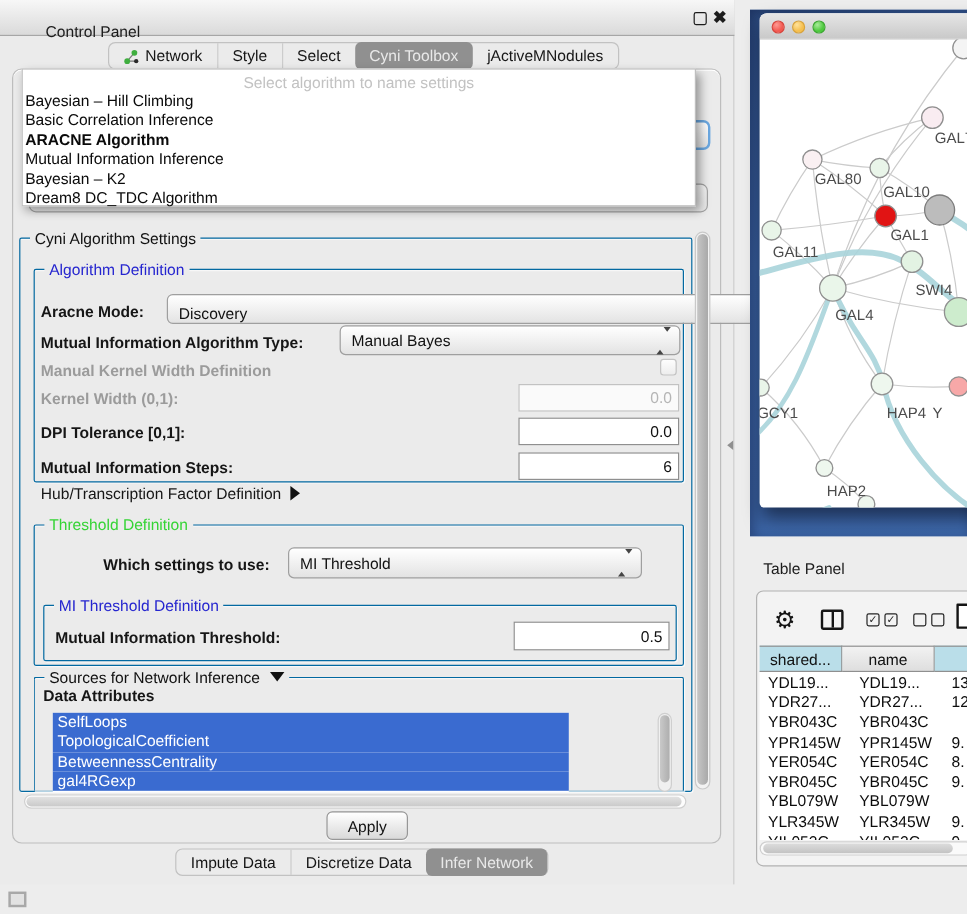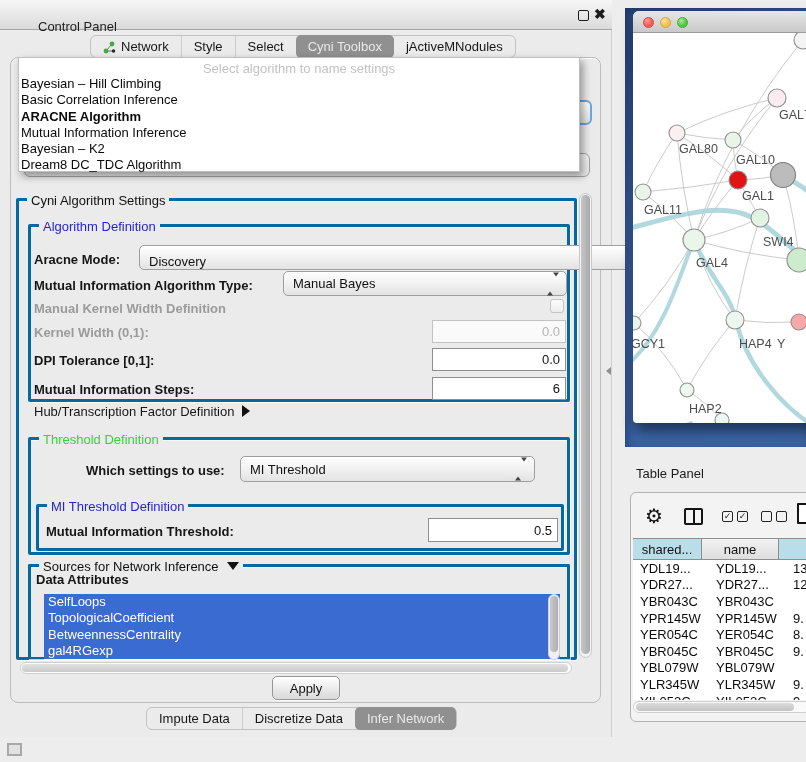--- a/index.html
+++ b/index.html
@@ -38,21 +38,21 @@
     border-radius:6px; background:linear-gradient(#f4f4f4,#e6e6e6); }
 
   
   #algo-dropdown { left:18px; top:57px; width:562px; height:115px; background:#fff;
     border:1px solid #bfbfbf; box-shadow:3px 4px 8px rgba(0,0,0,.38); z-index:30; }
   #algo-placeholder { text-align:center; font-size:13px; color:#c2c2c2; padding-top:3px; height:18px; }
   .algo-item { font-size:13px; color:#0a0a0a; height:16.3px; line-height:16.3px; padding-left:2px; white-space:nowrap; }
   .algo-item.bold { font-weight:bold; }
 
   
-  .group { position:absolute; border:3px solid #0369a1; border-radius:2px;
+  .group { position:absolute; border:1px solid #0369a1; border-radius:2px;
     box-shadow:inset 0 1px 0 rgba(255,255,255,.6), 1px 1px 0 rgba(255,255,255,.7); }
   .group-label { position:absolute; top:-8px; left:8px; background:#ebebeb; padding:0 4px;
     font-size:13px; color:#111; white-space:nowrap; }
   .group-label.blue { color:#2525cf; }
   .group-label.green { color:#35d435; }
   .nb { border-bottom:none; border-bottom-left-radius:0; border-bottom-right-radius:0; }
 
   .lbl { position:absolute; font-size:13px; font-weight:bold; color:#161616; white-space:nowrap; }
   .lbl.dis { color:#9b9b9b;text-align:right; }
   .plain { font-weight:normal; }
@@ -72,21 +72,21 @@
 
   .checkbox { position:absolute; width:14px; height:14px; border:1px solid #c4c4c4;
     border-radius:3px; background:linear-gradient(#fdfdfd,#ededed); }
 
   .tri-right { display:inline-block; width:0; height:0; border-top:6px solid transparent;
     border-bottom:6px solid transparent; border-left:8px solid #111; margin-left:8px; vertical-align:-1px; }
   .tri-down { display:inline-block; width:0; height:0; border-left:6.5px solid transparent;
     border-right:6.5px solid transparent; border-top:8px solid #111; margin-left:8px; vertical-align:1px; }
 
   
-  #attr-list { left:44px; top:594px; width:516px; height:66px; background:#fff; }
+  #attr-list { left:44px; top:594px; width:430px; height:66px; background:#fff; }
   .attr-item { background:#3a6bd0; color:#fff; font-size:13px; height:16.3px; line-height:16.3px; padding-left:4px; }
   #attr-scroll { left:548px; top:594px; width:12px; height:66px; border:1px solid #cfcfcf; border-radius:6px; background:#f0f0f0; }
   #attr-thumb { left:1px; top:1px; width:8px; height:56px; border-radius:5px; background:linear-gradient(90deg,#c9c9c9,#aeaeae); }
 
   
   #v-scroll { left:579px; top:193px; width:13px; height:465px; border:1px solid #c9c9c9; border-radius:7px; background:#f2f2f2; }
   #v-thumb { left:1px; top:1px; width:9px; height:459px; border-radius:6px; background:linear-gradient(90deg,#c6c6c6,#a9a9a9); }
   #h-scroll { left:20px; top:662px; width:552px; height:12px; border:1px solid #cfcfcf; border-radius:7px; background:#fdfdfd; }
   #h-thumb { left:1px; top:1px; width:546px; height:8px; border-radius:5px; background:linear-gradient(#e2e2e2,#cacaca); }
 

